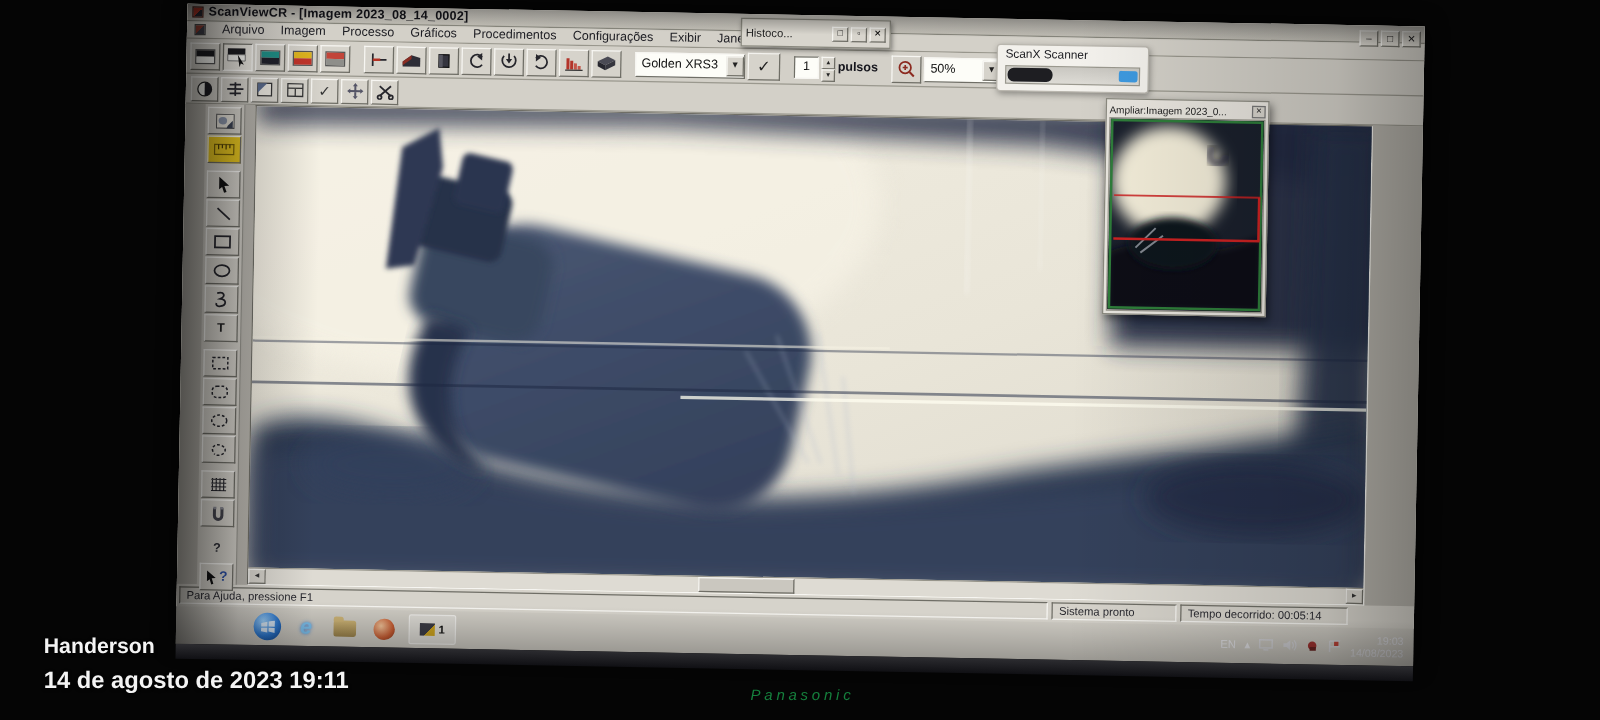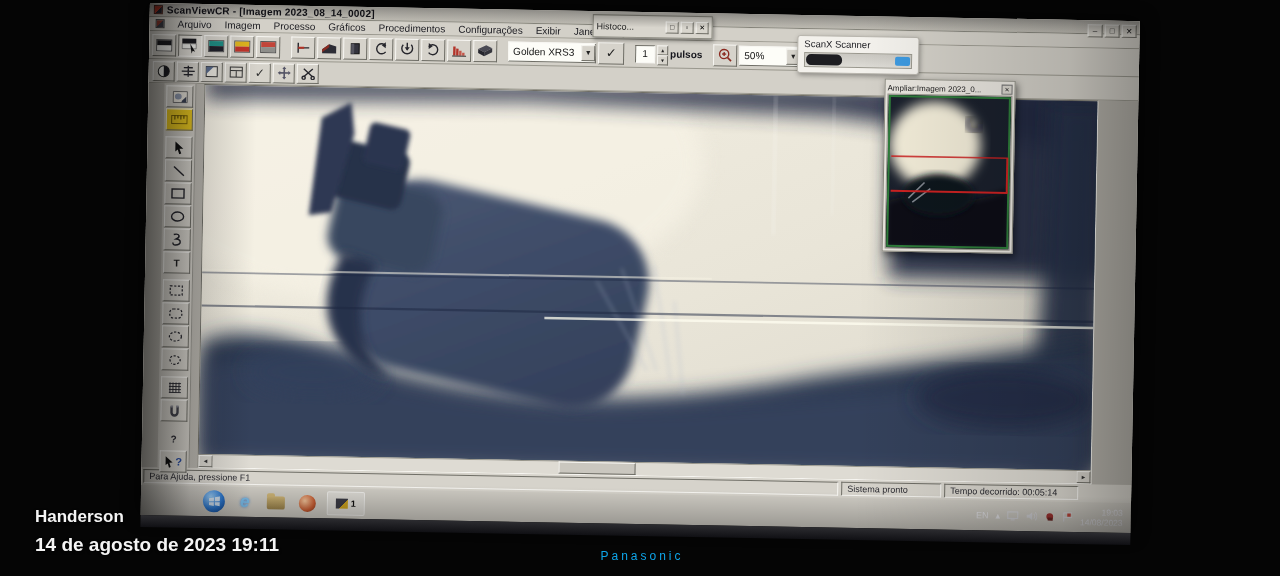--- a/index.html
+++ b/index.html
@@ -138,21 +138,21 @@
   .taskbtn .mini { width:12px; height:10px; background:linear-gradient(135deg,#3b3b44 60%, #caa11f 60%); }
   .taskbtn .cnt { font-size:9px; color:#111; font-weight:bold; }
   .tray { margin-left:auto; display:flex; align-items:center; gap:7px; color:#e8e8ec; }
   .tray .ticon { font-size:9px; }
   .clock { text-align:right; font-size:8.5px; line-height:10px; color:#e3e3e8; }
 
   .bottomdark { height:12px; background:linear-gradient(180deg,#2c2c30,#101014); }
 
   
   .bezel-logo { position:absolute; left:532px; top:549px; width:220px; text-align:center;
-                font-size:12px; letter-spacing:3px; color:#0ea5e9; filter:blur(.6px); }
+                font-size:12px; letter-spacing:3px; color:#15803d; filter:blur(.6px);font-style:italic; }
   .caption { position:absolute; left:35px; top:507px; color:#f4f4f4; z-index:200;
              text-shadow:0 1px 3px rgba(0,0,0,.8); }
   .caption .c1 { font-size:17px; font-weight:bold; margin-bottom:7px; }
   .caption .c2 { font-size:19px; font-weight:bold; }
 
   svg .ic { stroke:#26262c; stroke-width:1.4; fill:none; }
 </style>
 </head>
 <body>
 

